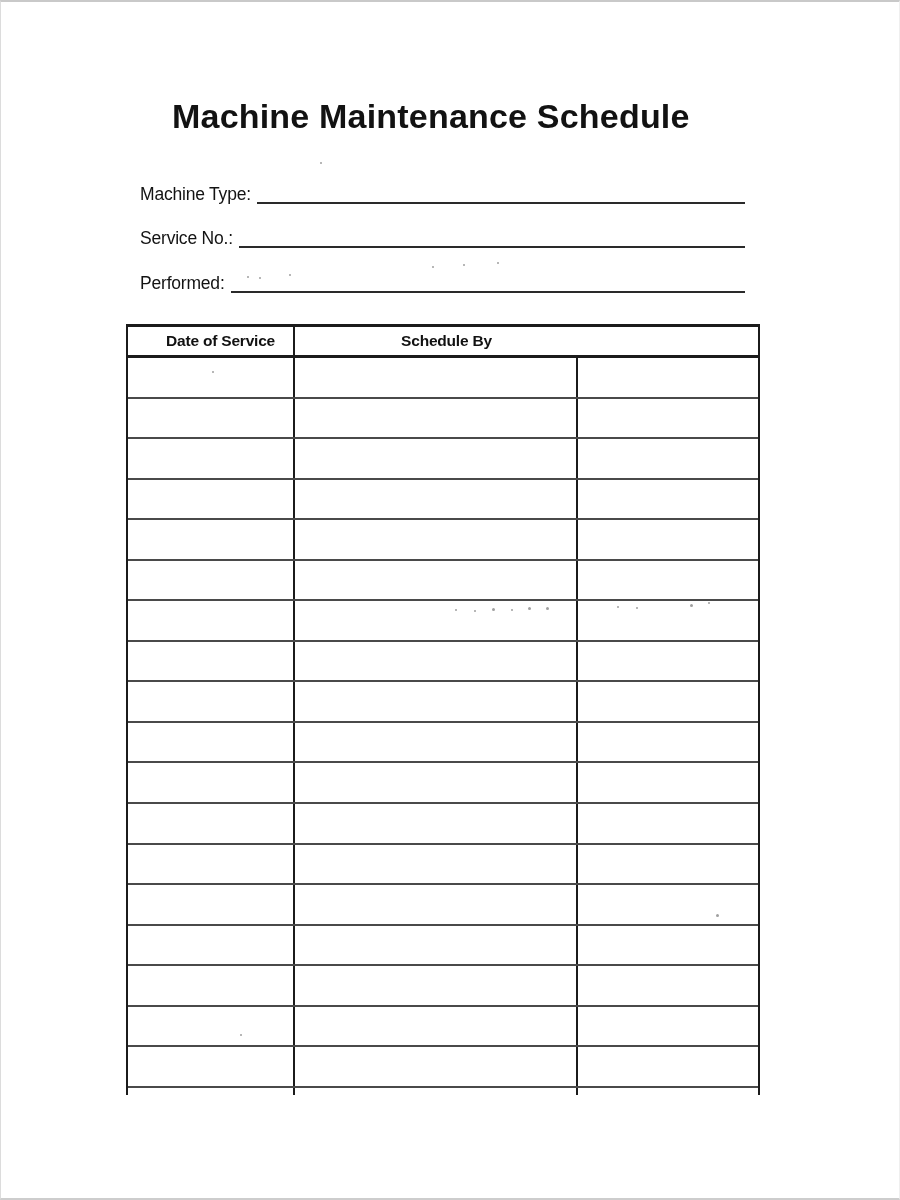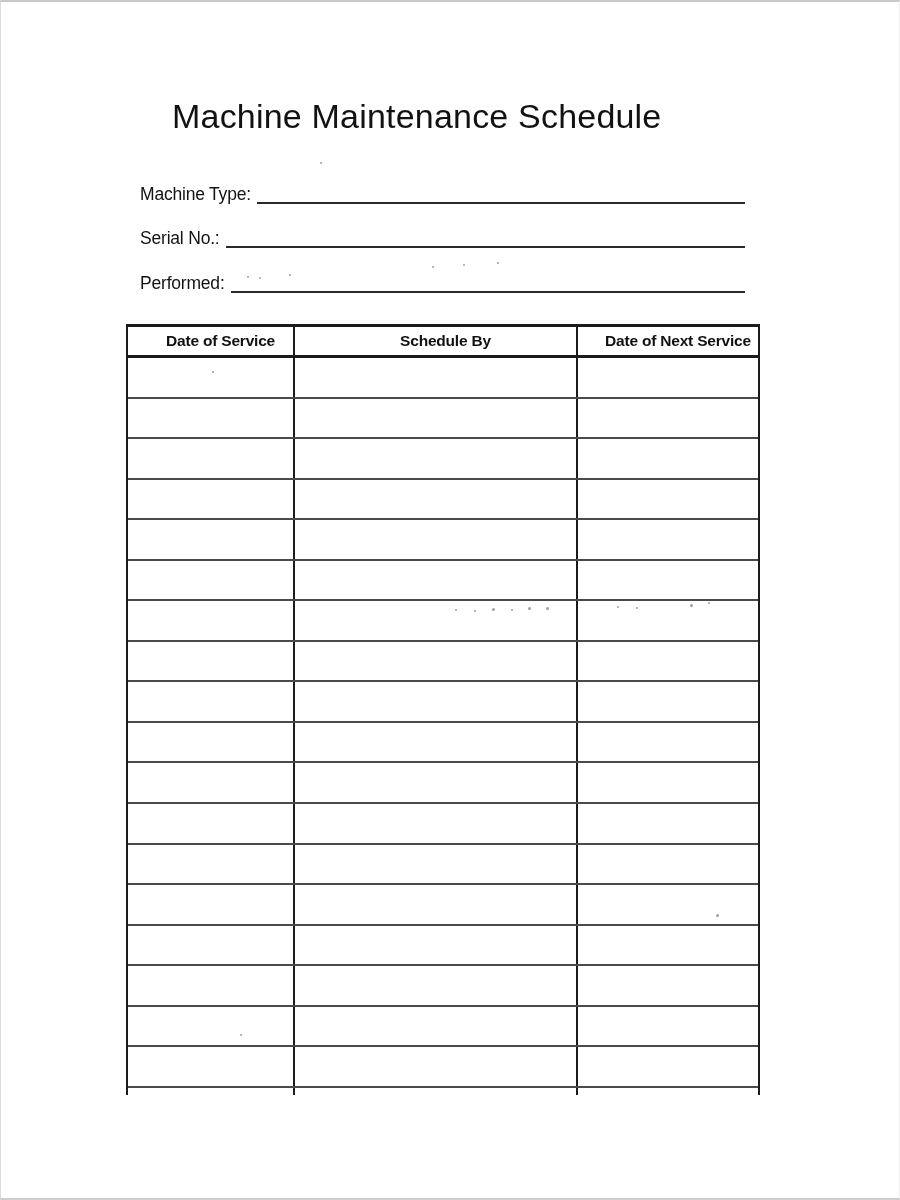--- a/index.html
+++ b/index.html
@@ -15,21 +15,21 @@
     position:absolute;inset:0;
     border-top:2px solid #c9c9c9;
     border-bottom:2px solid #cdcdcd;
     border-left:1px solid #dcdcdc;
     border-right:1px solid #efefef;
     box-sizing:border-box;
     pointer-events:none;
   }
   .title{
     position:absolute;left:172px;top:97px;
-    font-size:34px;font-weight:normal;letter-spacing:.2px;
+    font-size:34px;font-weight:bold;letter-spacing:.2px;
     color:#121212;white-space:nowrap;
   }
   .field{
     position:absolute;left:140px;right:155px;
     height:24px;display:flex;align-items:flex-end;
   }
   .field .flabel{
     font-weight:normal;font-size:17.5px;letter-spacing:-.2px;
     line-height:1;white-space:nowrap;color:#131313;
     padding-bottom:1px;
@@ -87,33 +87,32 @@
 
 <div class="page-edge"></div>
 
 <div class="title">Machine Maintenance Schedule</div>
 
 <div class="field" id="field-1">
   <span class="flabel">Machine Type:</span>
   <span class="fline"></span>
 </div>
 <div class="field" id="field-2">
-  <span class="flabel">Serial No.:</span>
+  <span class="flabel">Service No.:</span>
   <span class="fline"></span>
 </div>
 <div class="field" id="field-3">
   <span class="flabel">Performed:</span>
   <span class="fline"></span>
 </div>
 
 <div class="mtable">
   <div class="thead">
     <div class="th">Date of Service</div>
     <div class="th">Schedule By</div>
-    <div class="th">Date of Next Service</div>
   </div>
   <div class="tbody">
       <div class="trow">
         <div class="td"></div>
         <div class="td"></div>
         <div class="td"></div>
       </div>
       <div class="trow">
         <div class="td"></div>
         <div class="td"></div>

